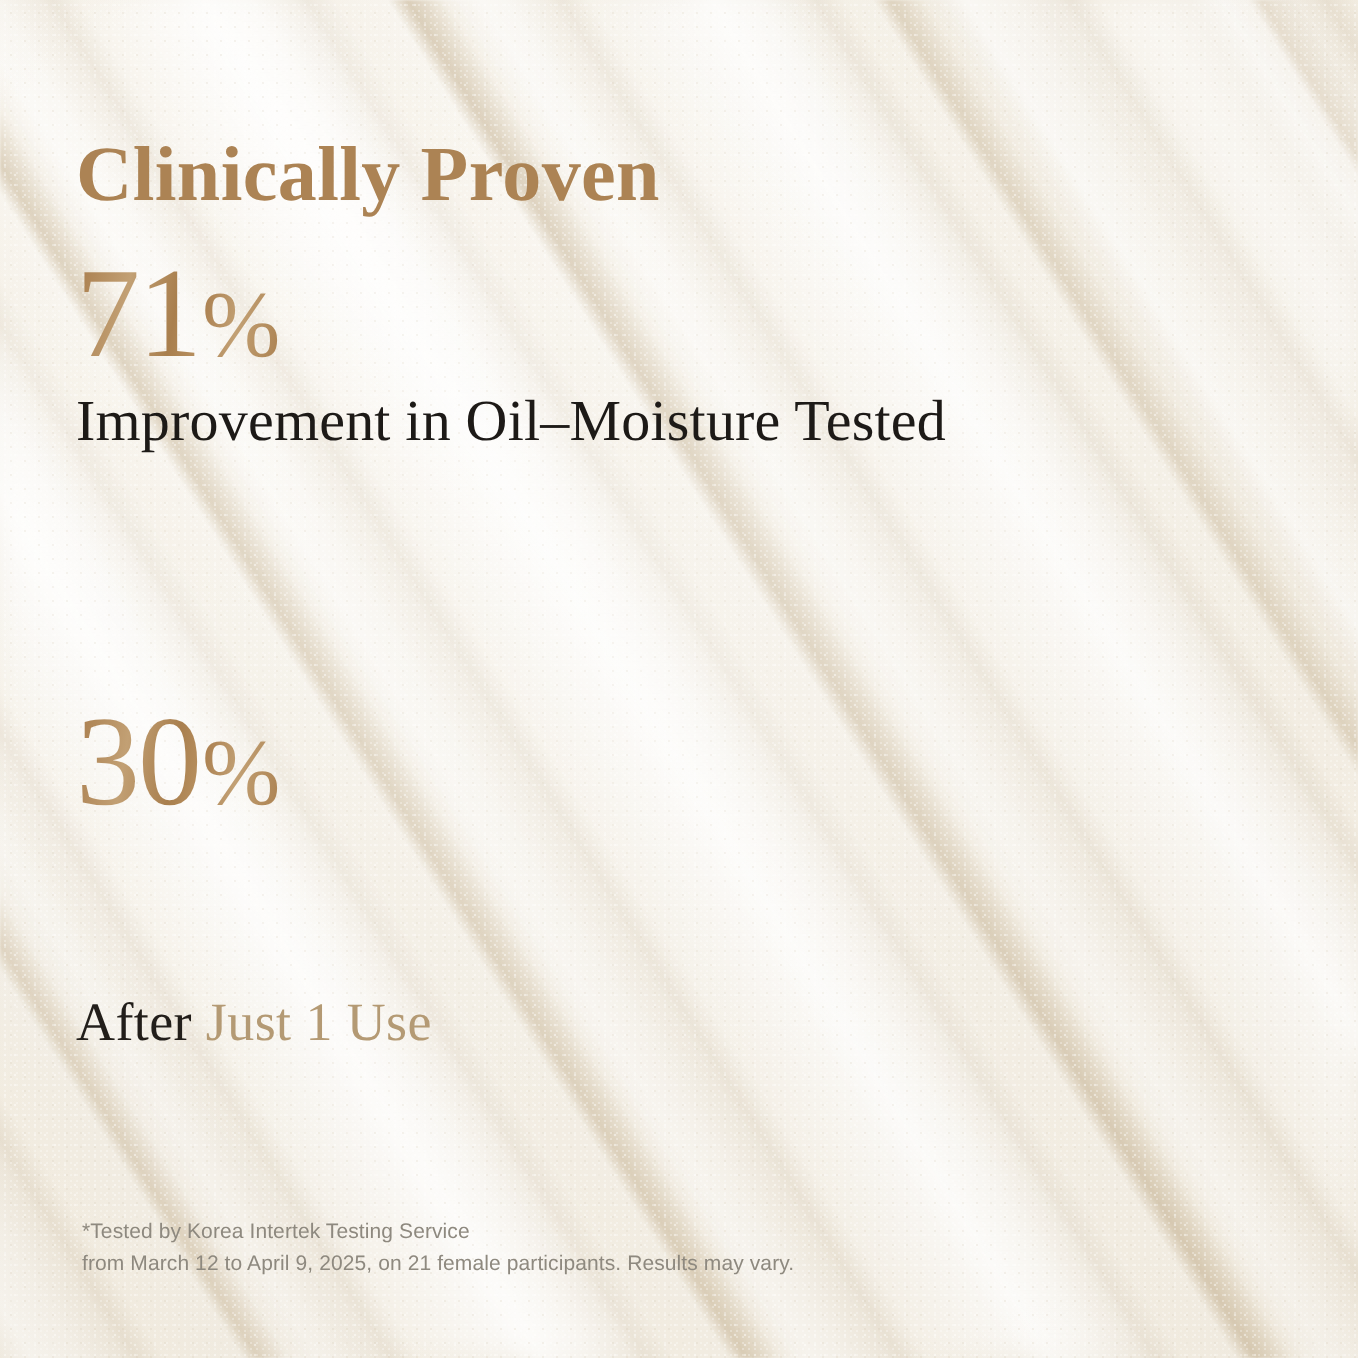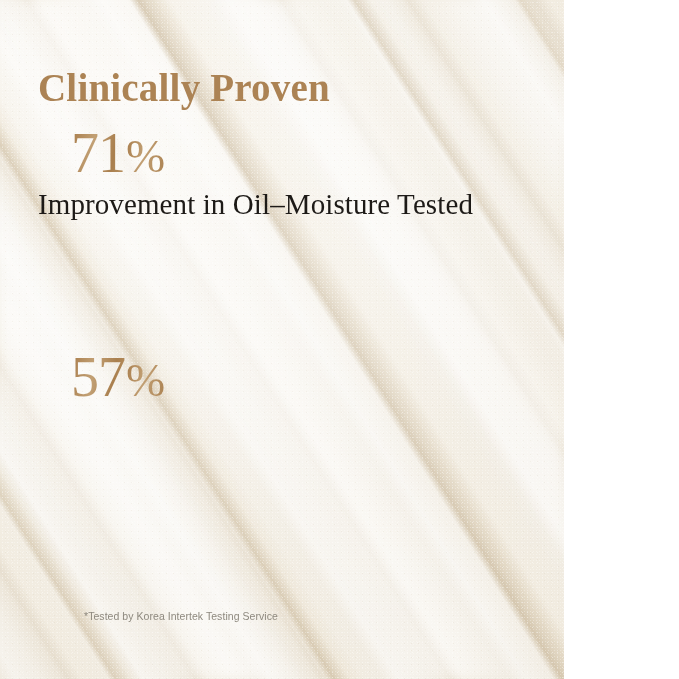--- a/index.html
+++ b/index.html
@@ -3,21 +3,21 @@
 <meta charset="utf-8">
 <title>Clinically Proven</title>
 <style>
   html, body {
     margin: 0;
     padding: 0;
     background: #ffffff;
   }
   #canvas {
     position: relative;
-    width: 564px;
+    width: 679px;
     height: 679px;
     overflow: hidden;
     font-family: "Liberation Serif", "DejaVu Serif", serif;
     background-color: #f3efe7;
   }
 
   
   .bg-layer {
     position: absolute;
     inset: 0;
@@ -103,27 +103,26 @@
   .stat-2 { top: 352px; }
 
   .stat-figure {
     color: #b08855;
     line-height: 0.92;
     white-space: nowrap;
     display: flex;
     align-items: baseline;
   }
   .stat-number {
-    font-size: 56px;
+    font-size: 64px;
     letter-spacing: -1px;
     background: linear-gradient(100deg, #a87c4b 0%, #c2a074 40%, #a97f4e 75%, #bb9464 100%);
     -webkit-background-clip: text;
     background-clip: text;
     color: #ae8453;
-    margin-left: 33px;
     -webkit-text-fill-color: transparent;
   }
   .stat-percent {
     font-size: 47px;
     letter-spacing: 0;
     margin-left: 1px;
     background: linear-gradient(100deg, #a87c4b 0%, #c2a074 45%, #ab8150 100%);
     -webkit-background-clip: text;
     background-clip: text;
     color: #ae8453;
@@ -154,21 +153,21 @@
   .footnote {
     position: absolute;
     left: 41px;
     top: 608px;
     font-family: "Liberation Sans", "DejaVu Sans", sans-serif;
     font-size: 10.5px;
     line-height: 1.55;
     color: #8e897f;
     letter-spacing: 0.05px;
   }
-  .footnote .fn-line { display: block; white-space: nowrap; margin-left: 43px; }
+  .footnote .fn-line { display: block; white-space: nowrap; }
 </style>
 </head>
 <body>
 
 <div id="canvas">
 
   <div class="bg-layer bg-base"></div>
   <div class="bg-layer bg-ridges"></div>
   <div class="bg-layer bg-sheen"></div>
   <div class="bg-layer bg-folds"></div>
@@ -184,24 +183,28 @@
         <span class="stat-number">71</span>
         <span class="stat-percent">%</span>
       </div>
       <div class="stat-caption">
         <span>Improvement in </span><span class="em">Oil–Moisture</span><span> Tested</span>
       </div>
     </div>
 
     <div class="stat-block stat-2">
       <div class="stat-figure">
-        <span class="stat-number">57</span>
+        <span class="stat-number">30</span>
         <span class="stat-percent">%</span>
       </div>
     </div>
 
+    <div class="usage-line">
+      <span>After </span><span class="usage-accent">Just 1 Use</span>
+    </div>
 
     <div class="footnote">
       <span class="fn-line">*Tested by Korea Intertek Testing Service</span>
+      <span class="fn-line">from March 12 to April 9, 2025, on 21 female participants. Results may vary.</span>
     </div>
 
   </div>
 </div>
 
 </body></html>

